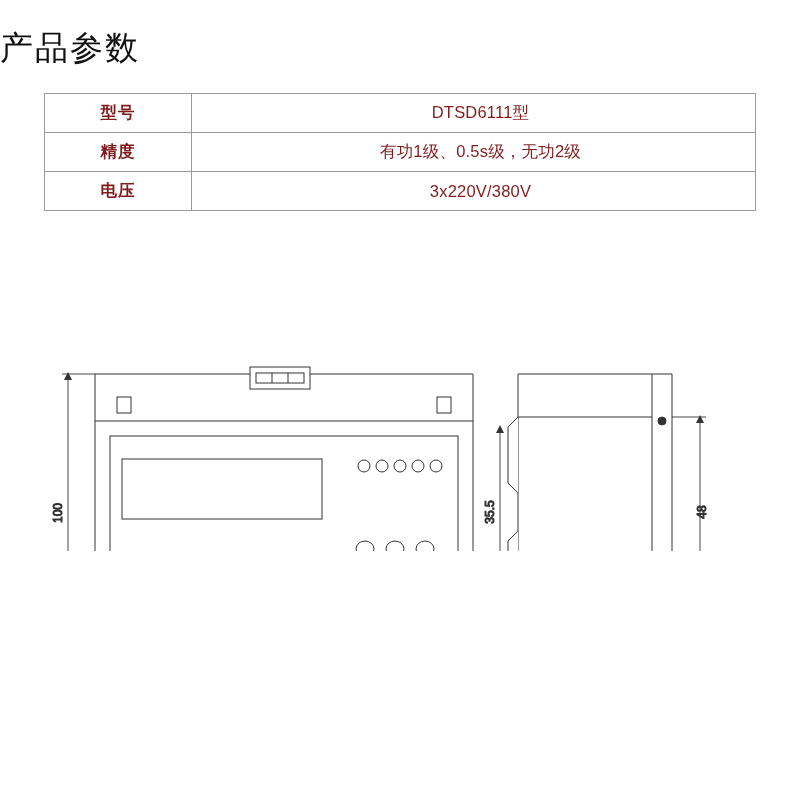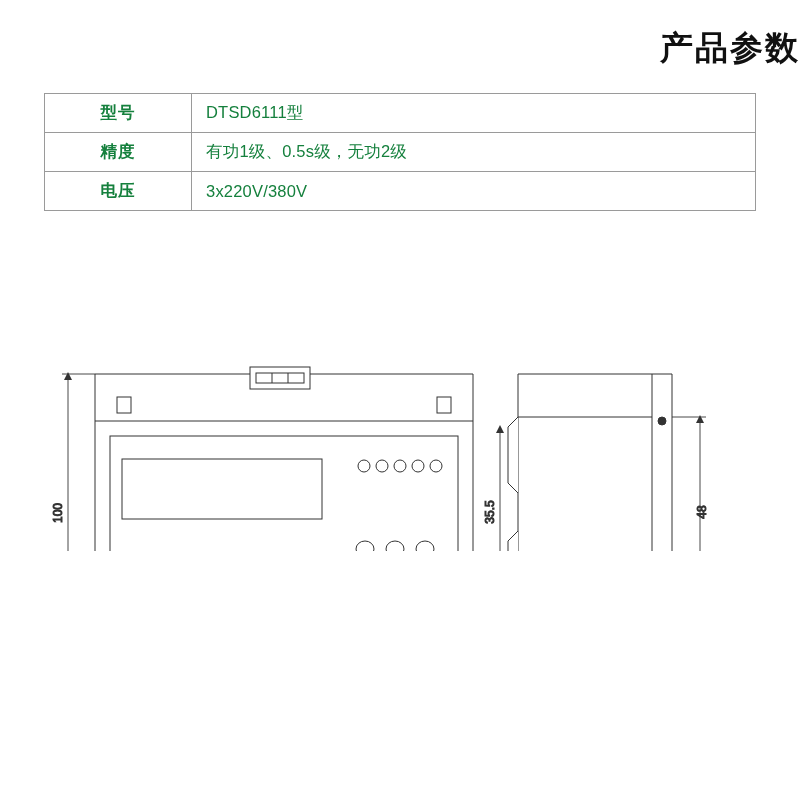--- a/index.html
+++ b/index.html
@@ -14,49 +14,49 @@
     color: #1a1a1a;
     position: relative;
     overflow: hidden;
   }
   .page {
     width: 800px;
     height: 800px;
     position: relative;
   }
   .page-title {
-    text-align: right;
+    text-align: left;
     font-size: 33px;
-    font-weight: bold;
+    font-weight: normal;
     letter-spacing: 2px;
     padding-top: 26px;
     color: #111;
   }
   .spec-table {
     margin: 22px auto 0 auto;
     width: 712px;
     border-collapse: collapse;
     table-layout: fixed;
   }
   .spec-table td {
     border: 1px solid #9a9a9a;
     height: 38px;
     font-size: 16.5px;
-    color: #15803d;
+    color: #7f1d1d;
     padding: 0;
   }
   .spec-table td.label {
     width: 146px;
     text-align: center;
     font-weight: bold;
     letter-spacing: 1px;
   }
   .spec-table td.value {
     padding-left: 14px;
-    text-align: left;
+    text-align: center;
     letter-spacing: 0.2px;
   }
   
   .drawing {
     position: relative;
     width: 800px;
     height: 330px;
     margin-top: 10px;
   }
   .drawing svg {

